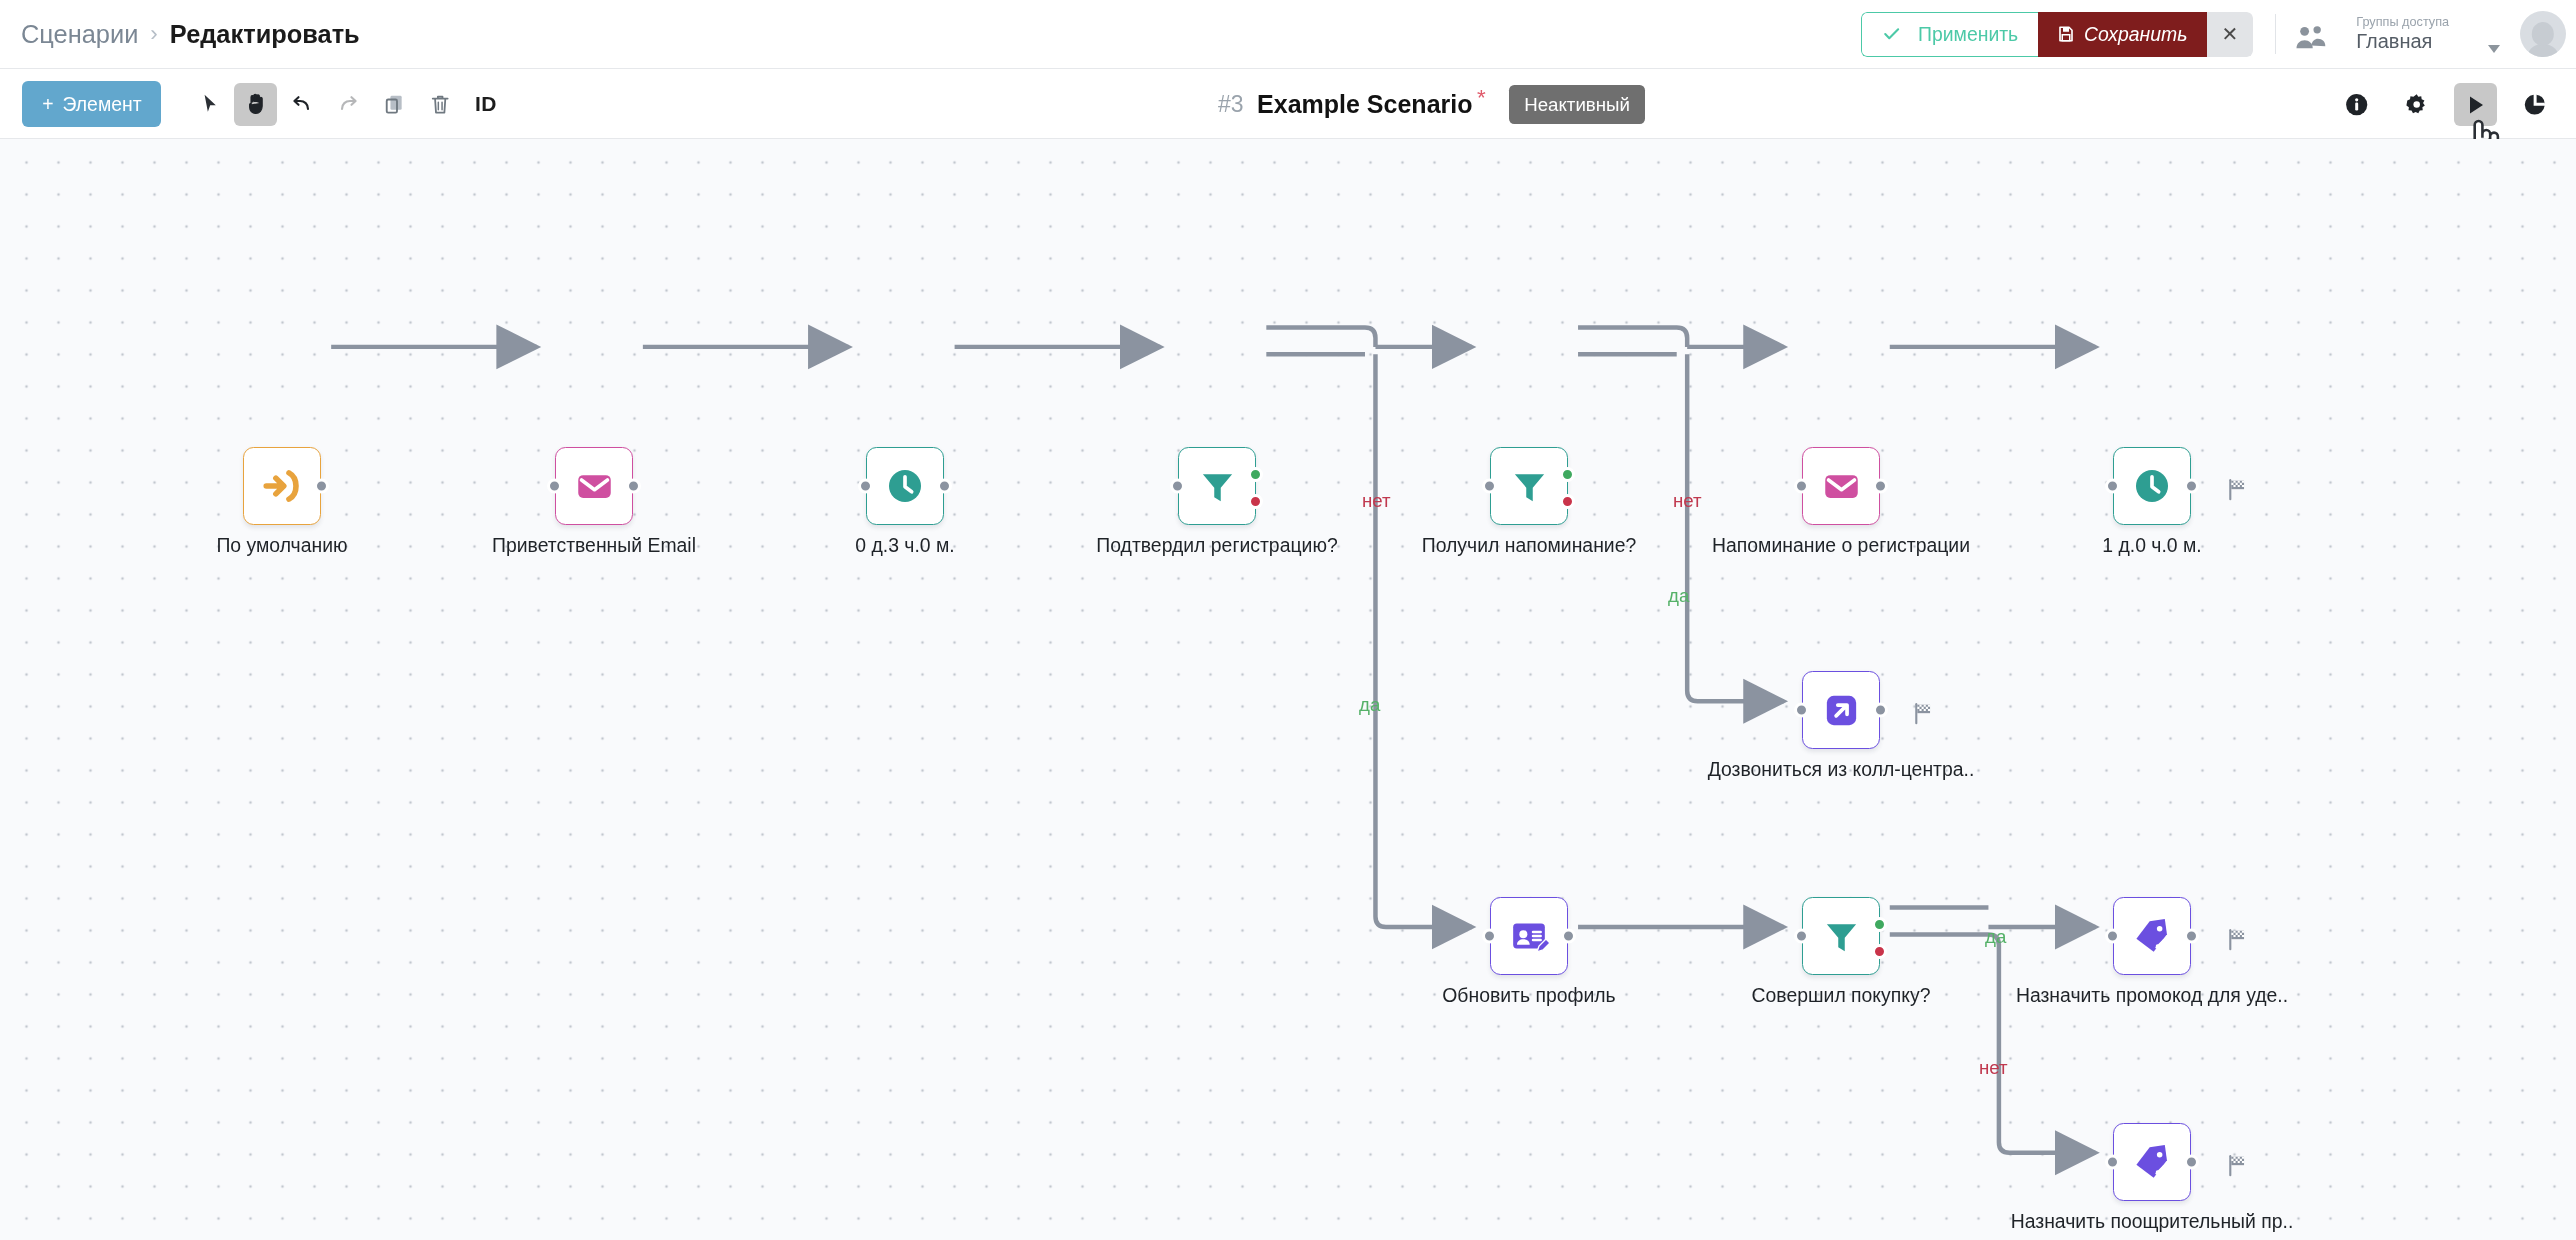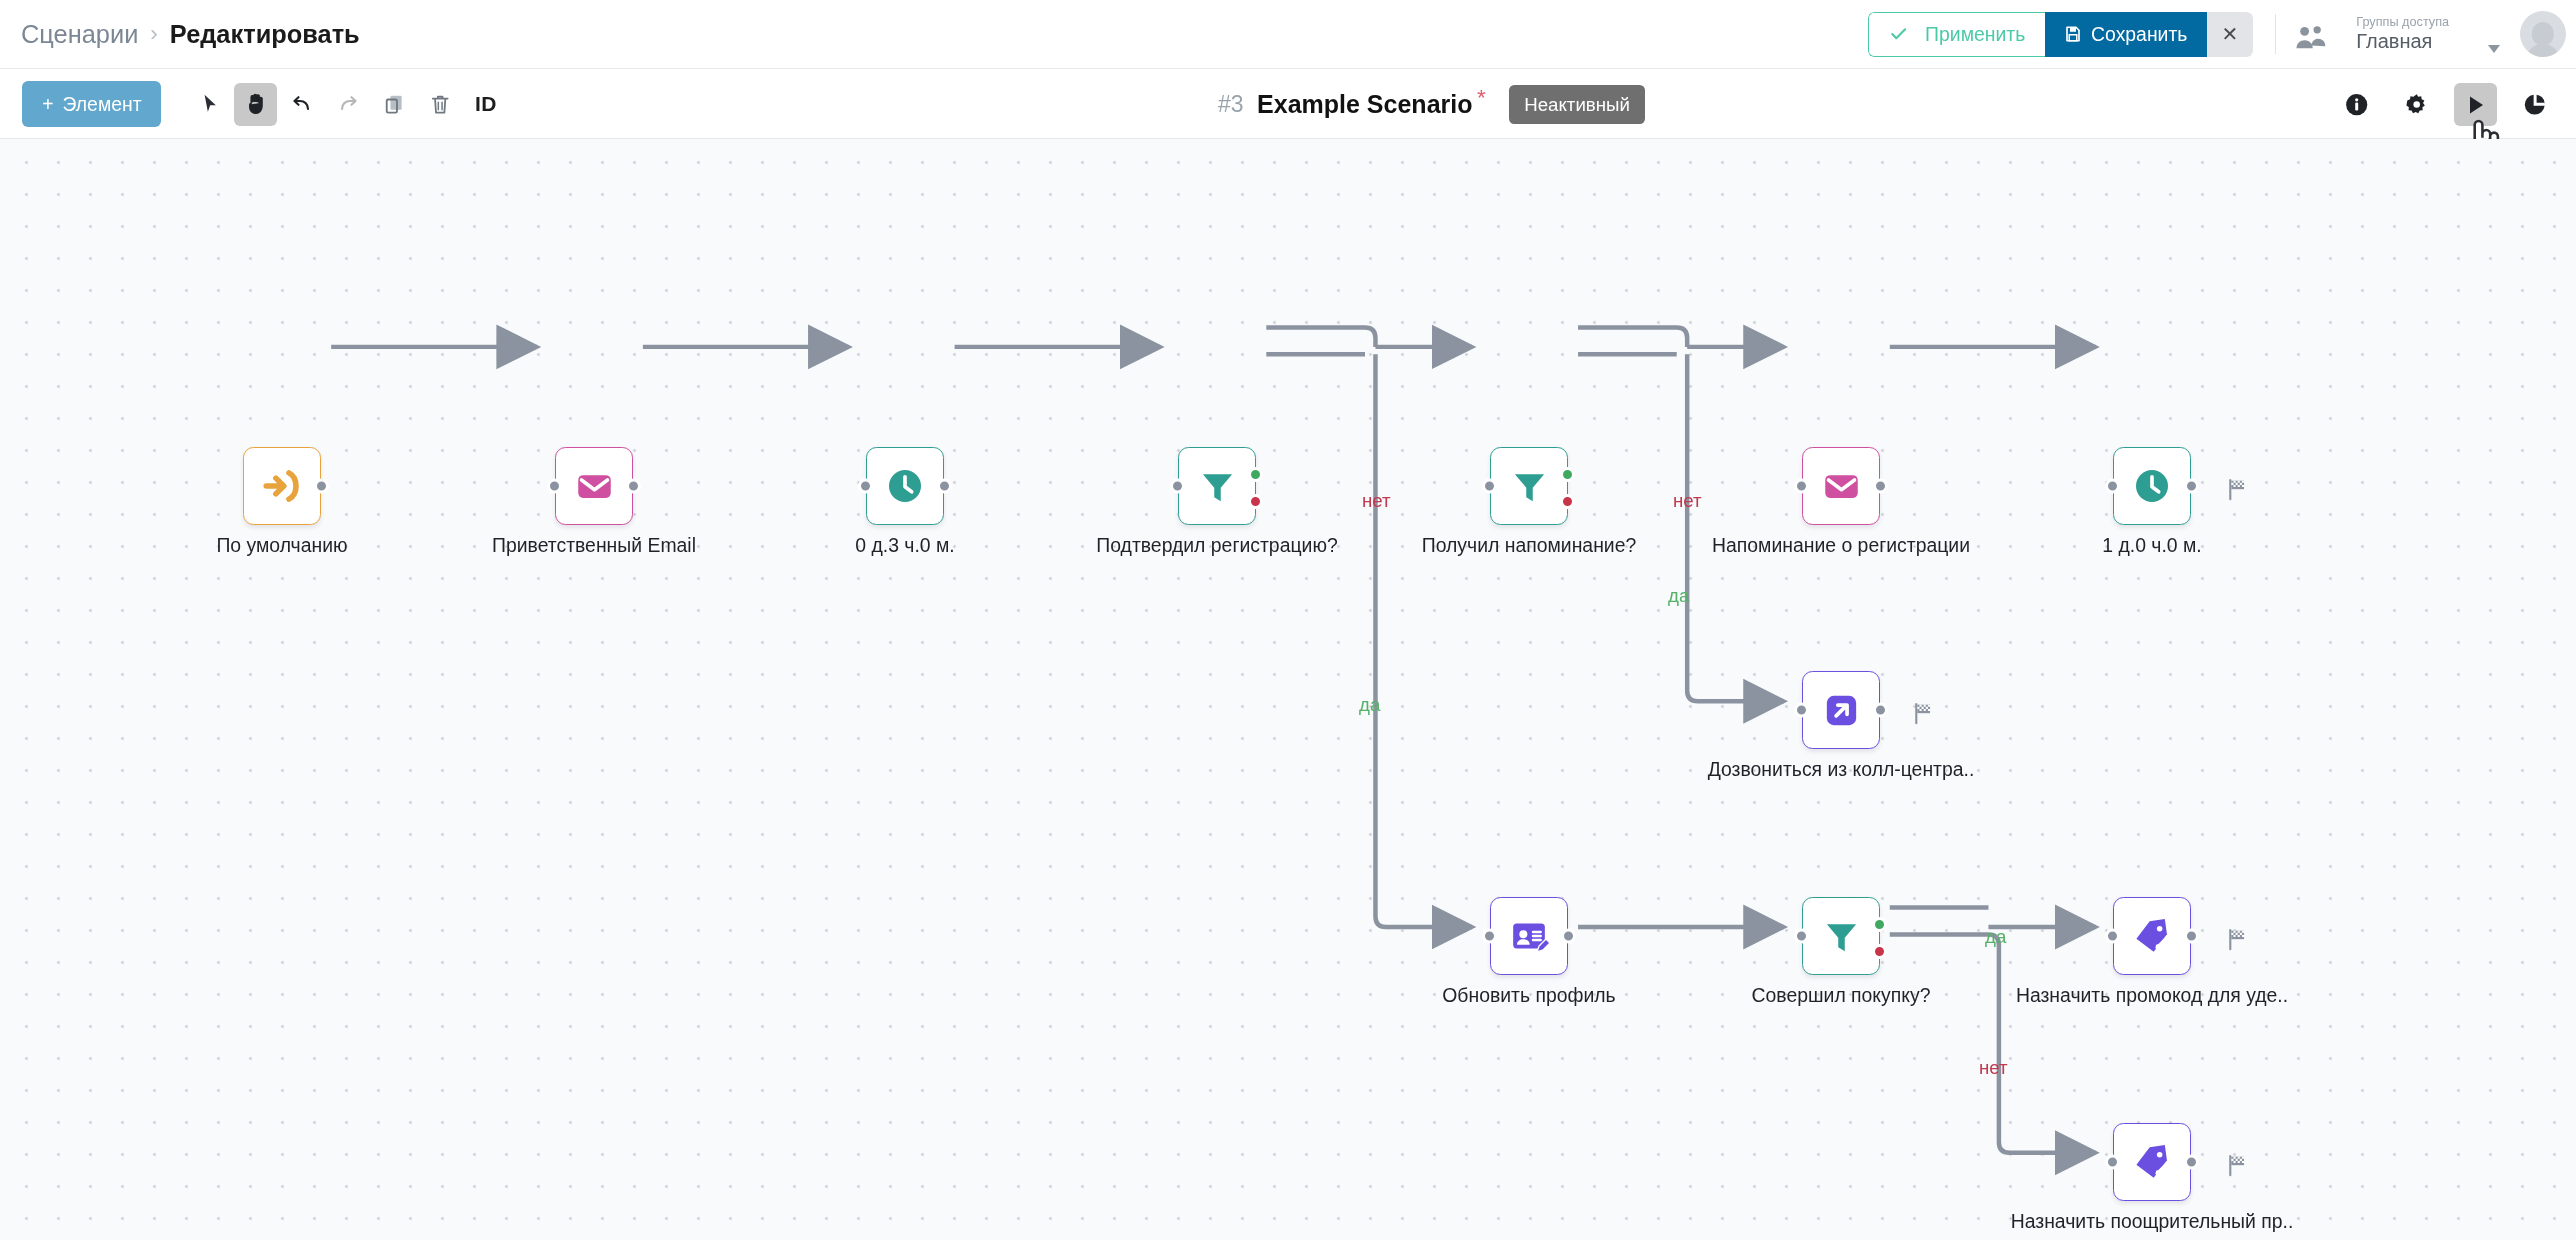--- a/index.html
+++ b/index.html
@@ -30,22 +30,22 @@
     border-radius: 6px; overflow: hidden; margin-right: 19.4px;
   }
   .btn-apply {
     display: flex; align-items: center; gap: 17px;
     background: #fff; color: #4cc9a7; border: 1.5px solid #4cc9a7;
     border-right: none; border-radius: 6px 0 0 6px;
     padding: 0 19.4px; font-size: 19.4px; white-space: nowrap;
   }
   .btn-save {
     display: flex; align-items: center; gap: 9px;
-    background: #0369a1; color: #fff; border: none;
-    padding: 0 19.4px; font-size: 19.4px; white-space: nowrap;
+    background: #7f1d1d; color: #fff; border: none;
+    padding: 0 19.4px; font-size: 19.4px; white-space: nowrap; font-style: italic;
   }
   .btn-close {
     display: flex; align-items: center; justify-content: center;
     background: #e2e4e7; color: #4a4a4a; width: 46px;
     border-radius: 0 6px 6px 0; font-size: 20px;
   }
   .vdiv { width: 0.7px; height: 40px; background: #e1e4e8; margin: 0 19.4px 0 3px; }
   .access-group { display: flex; align-items: flex-end; gap: 27px; }
   .access-text { display: flex; flex-direction: column; line-height: 1.15; }
   .access-label { font-size: 12.7px; color: #9aa3ac; }

